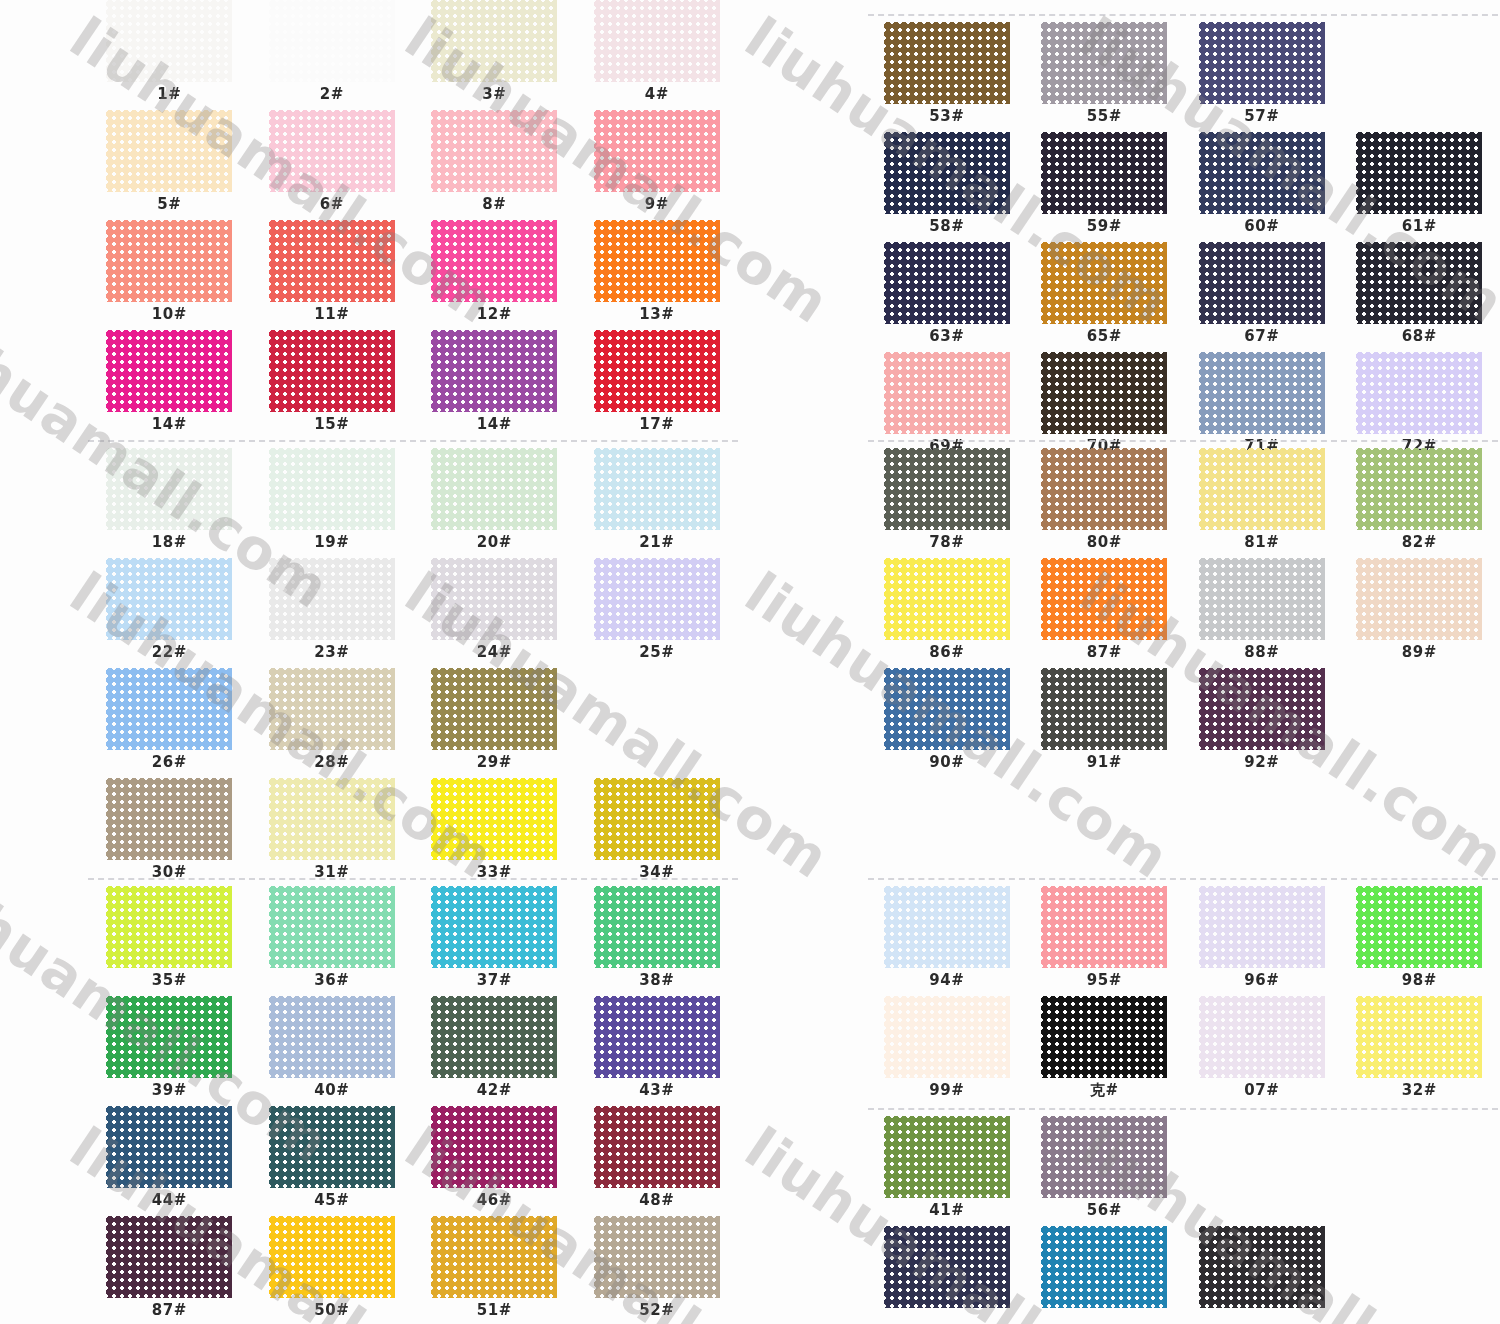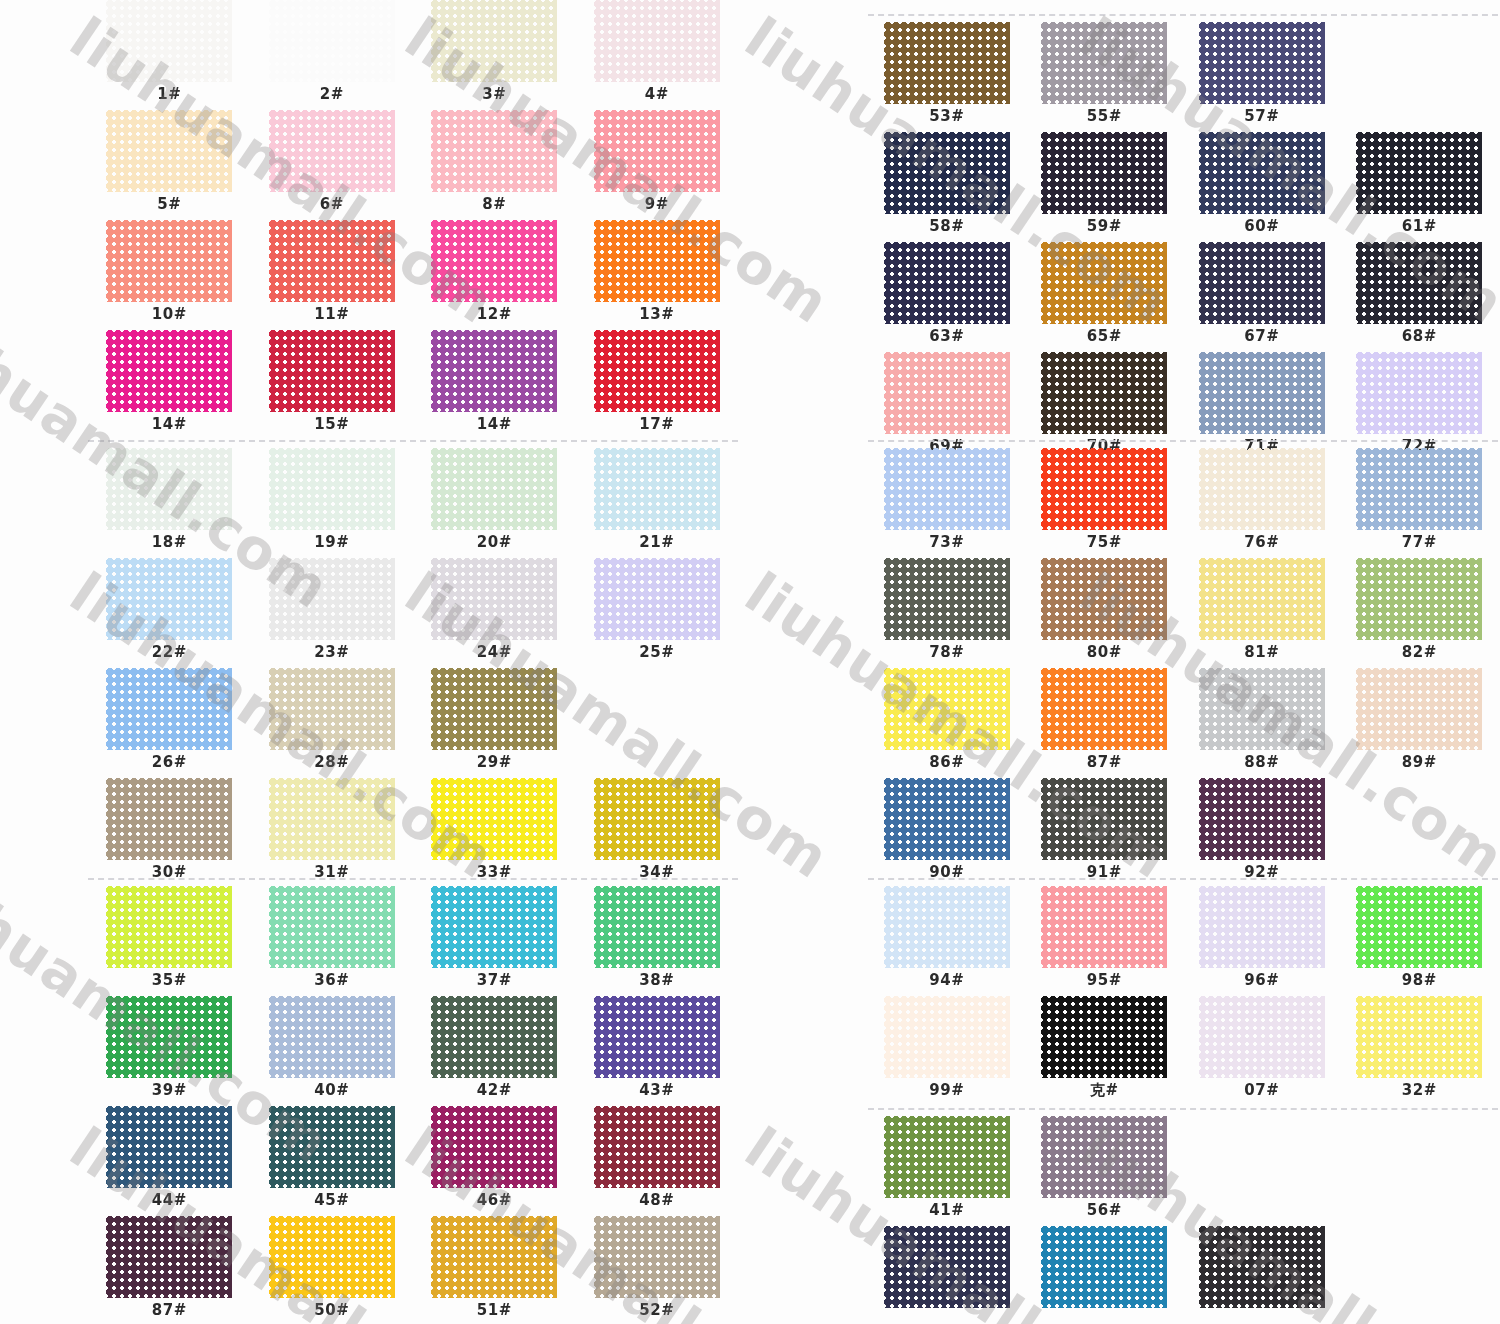--- a/index.html
+++ b/index.html
@@ -529,46 +529,20 @@
           </div>
           <div class="cell">
             <div class="chip-wrap">
               <div class="chip" style="background: rgb(214, 205, 247);"></div>
             </div>
             <div class="chip-label">72#</div>
           </div>
         </div>
       </div>
       <div class="group" style="top: 448px;">
-        <div class="row">
-          <div class="cell">
-            <div class="chip-wrap">
-              <div class="chip" style="background: rgb(179, 203, 242);"></div>
-            </div>
-            <div class="chip-label">73#</div>
-          </div>
-          <div class="cell">
-            <div class="chip-wrap">
-              <div class="chip" style="background: rgb(247, 60, 28);"></div>
-            </div>
-            <div class="chip-label">75#</div>
-          </div>
-          <div class="cell">
-            <div class="chip-wrap">
-              <div class="chip" style="background: rgb(243, 233, 215);"></div>
-            </div>
-            <div class="chip-label">76#</div>
-          </div>
-          <div class="cell">
-            <div class="chip-wrap">
-              <div class="chip" style="background: rgb(156, 182, 216);"></div>
-            </div>
-            <div class="chip-label">77#</div>
-          </div>
-        </div>
         <div class="row">
           <div class="cell">
             <div class="chip-wrap">
               <div class="chip" style="background: rgb(90, 95, 85);"></div>
             </div>
             <div class="chip-label">78#</div>
           </div>
           <div class="cell">
             <div class="chip-wrap">
               <div class="chip" style="background: rgb(167, 122, 86);"></div>

